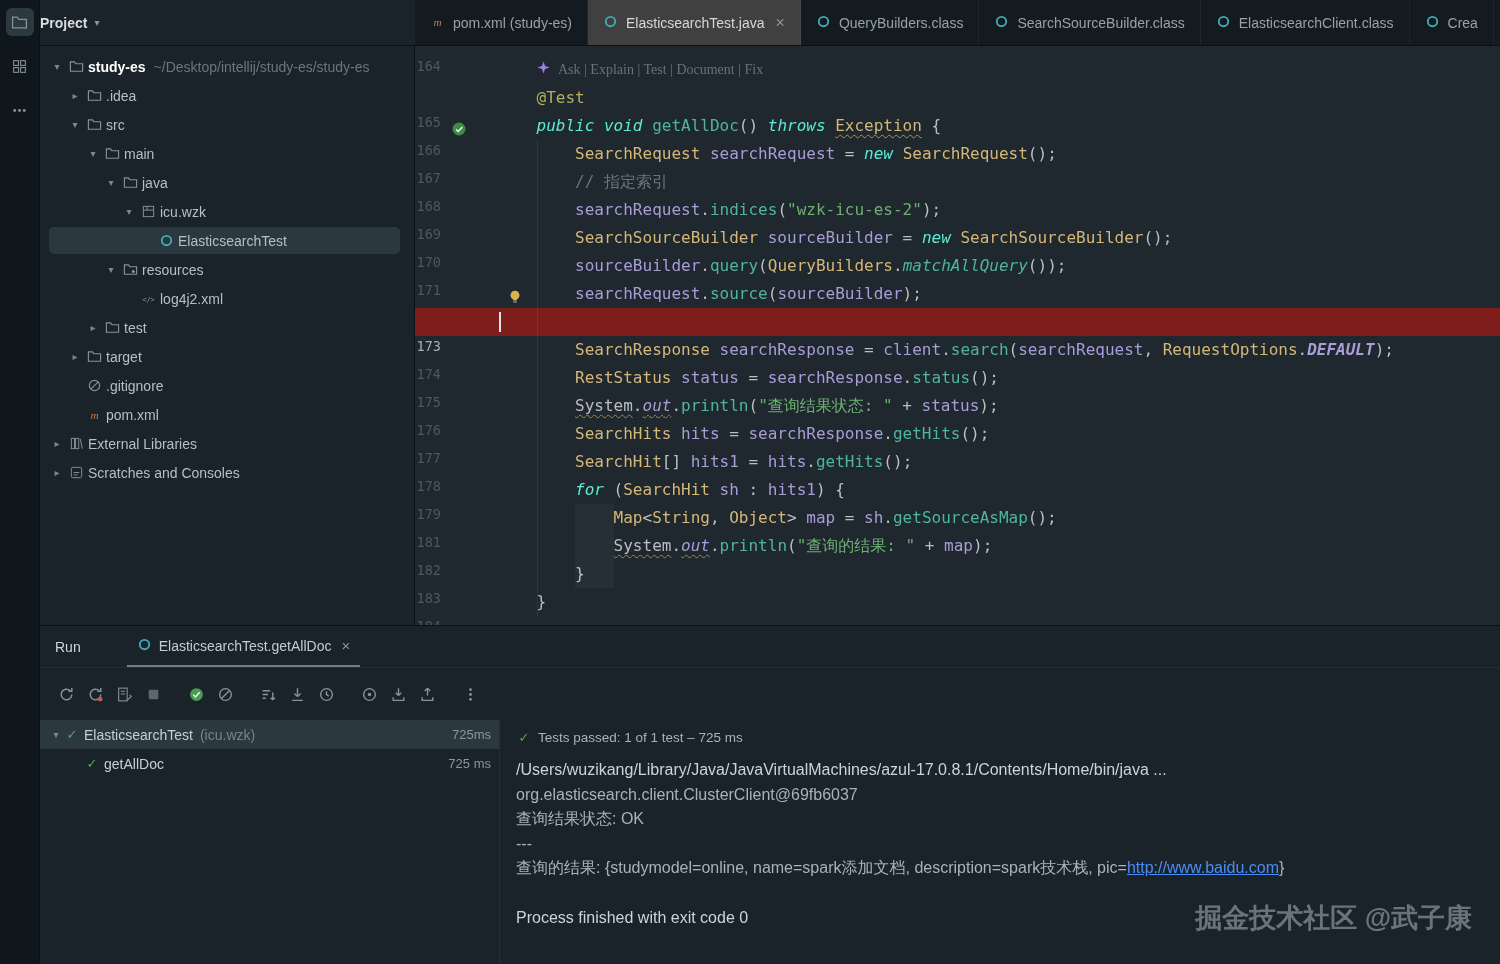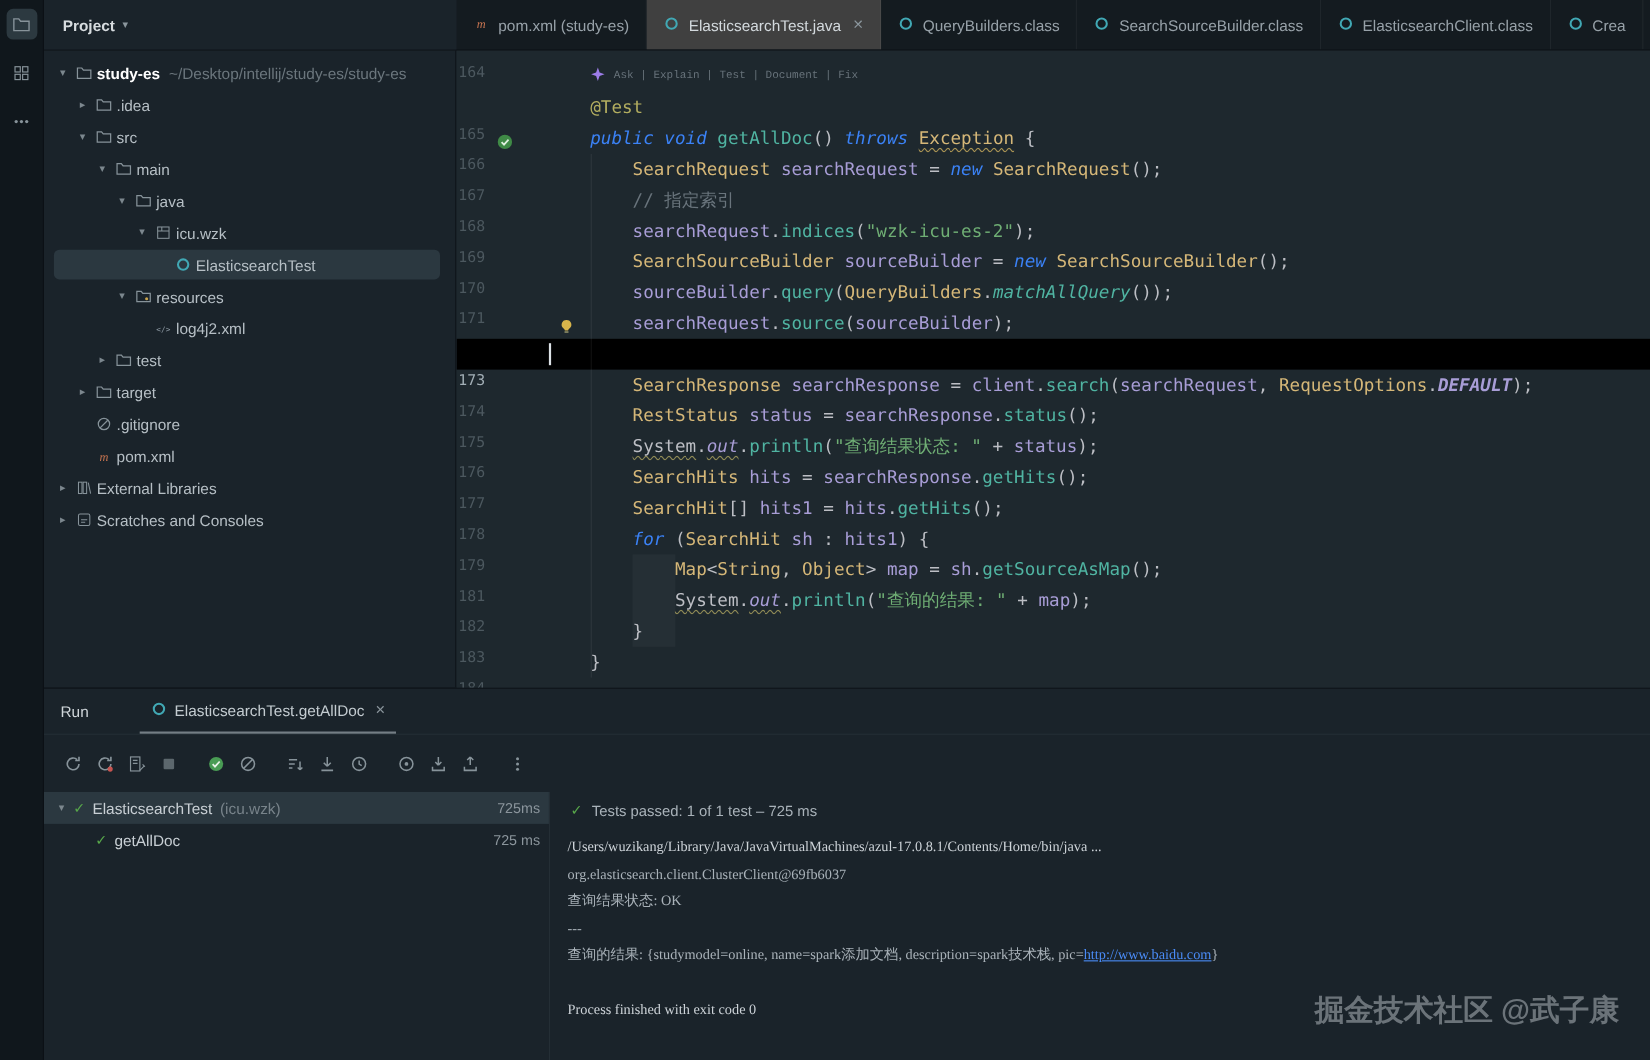--- a/index.html
+++ b/index.html
@@ -11,21 +11,21 @@
   .activity-bar { width:40px; background:#10171C; border-right:1px solid #0B1015;
     display:flex; flex-direction:column; align-items:center; padding-top:8px; gap:16px; }
   .ab-item { width:28px; height:28px; border-radius:6px; display:flex; align-items:center; justify-content:center; cursor:pointer; }
   .ab-item.active { background:#2C3940; }
   .ab-item svg { width:17px; height:17px; }
 
   .main { flex:1; display:flex; flex-direction:column; min-width:0; }
 
   
   .top-bar { height:46px; display:flex; background:#141B20; border-bottom:1px solid #0B1015; flex:none; }
-  .project-header { width:375px; flex:none; display:flex; align-items:center; gap:7px; padding-left:17px;
+  .project-header { width:375px; flex:none; display:flex; align-items:center; gap:7px; 
     background:#1A232A; color:#D7DCDF; font-size:14px; font-weight:600; }
   .project-header .chev { color:#8B969D; font-size:10px; }
   .tabs { flex:1; display:flex; overflow:hidden; }
   .tab { display:flex; align-items:center; gap:8px; padding:0 15px; font-size:14px; color:#97A1A8;
     border-right:1px solid rgba(255,255,255,0.05); white-space:nowrap; cursor:pointer; }
   .tab.active { background:#404040; color:#D3D9DD; }
   .tab .close { margin-left:3px; color:#8B969D; font-size:16px; line-height:1; }
   .tab svg, .tree-row svg, .run-tab svg { width:15px; height:15px; flex:none; }
 
   
@@ -38,36 +38,36 @@
   .tree-row .ticon { width:20px; flex:none; display:flex; justify-content:center; }
   .tree-row .lbl { margin-left:2px; }
   .tree-row .lbl.bold { font-weight:700; color:#ffffff; }
   .tree-row .hint { margin-left:8px; color:#6B767D; }
 
   
   .editor { flex:1; position:relative; overflow:hidden; background:#1E282E;
     font-family:"DejaVu Sans Mono",monospace; }
   .lines { position:absolute; top:-18px; left:0; right:0; font-size:16px; line-height:28px; }
   .eline { height:28px; display:flex; white-space:pre; position:relative; }
-  .eline.current { background:#000000; }
+  .eline.current { background:#7f1d1d; }
   .gut { width:83px; flex:none; position:relative; overflow:visible; }
   .gut .num { position:absolute; left:0; top:0; width:26px; text-align:right; color:#4C585F; font-size:13.5px; line-height:28px;margin-top:24px; }
   .eline.current .num { color:#A3AFB6; }
   .gut .gicon { position:absolute; top:6px; width:16px; height:16px; }
   .gut .gicon svg { width:16px; height:16px; }
   .codearea { white-space:pre; }
   .caret { position:absolute; left:84px; top:4px; width:2px; height:20px; background:#DCE2E6; }
   .ai-row { display:flex; align-items:center; gap:7px; padding-left:38px; }
   .ai-row svg { width:15px; height:15px; }
-  .ai-text { color:#67727A; font-size:10px; font-family:Liberation Mono, monospace; }
+  .ai-text { color:#67727A; font-size:14px; font-family:Liberation Serif, serif; }
   .indent-guide { position:absolute; width:1px; background:rgba(255,255,255,0.07); pointer-events:none; }
   .block-hl { position:absolute; background:rgba(255,255,255,0.035); pointer-events:none; }
   
   .p  { color:#BCBEC4; }
-  .k  { color:#3b82f6; font-style:italic; }
+  .k  { color:#5eead4; font-style:italic; }
   .t  { color:#D5B778; }
   .v  { color:#A89DD6; }
   .m  { color:#50B4A2; }
   .mi { color:#50B4A2; font-style:italic; }
   .s  { color:#6FAE74; }
   .c  { color:#69747C; }
   .an { color:#B3AE60; }
   .tw { color:#D5B778; text-decoration:underline wavy #A89353 1px; text-underline-offset:3px; }
   .su { color:#BCBEC4; text-decoration:underline wavy #8F8A55 1px; text-underline-offset:3px; }
   .ou { color:#A89DD6; font-style:italic; text-decoration:underline wavy #8F8A55 1px; text-underline-offset:3px; }
@@ -88,21 +88,21 @@
   .test-tree { width:460px; flex:none; border-right:1px solid #242E35; }
   .tt-row { height:29px; display:flex; align-items:center; font-size:14px; color:#C8CFD4; padding-right:8px; cursor:pointer; }
   .tt-row.selected { background:#2B3840; }
   .tt-row .chev { width:16px; text-align:center; color:#7C878E; font-size:10px; flex:none; }
   .ck { color:#57A64A; font-weight:bold; font-size:13px; width:16px; text-align:center; flex:none; }
   .tt-label { margin-left:4px; }
   .tt-hint { margin-left:7px; color:#78838A; }
   .tt-time { margin-left:auto; color:#8B959C; font-size:13px; }
   .console { flex:1; padding:4px 0 0 16px; overflow:hidden; }
   .console-status { display:flex; align-items:center; gap:6px; height:26px; color:#A9B2B9; font-size:13.5px; margin-bottom:8px; }
-  .console-line { font-family:Liberation Serif, serif; font-size:13px; color:#A9B2B9; line-height:24.6px; white-space:pre; }
+  .console-line { font-family:Liberation Sans, sans-serif; font-size:16px; color:#A9B2B9; line-height:24.6px; white-space:pre; }
   .console-line.bright { color:#CDD3D8; }
   .console-link { color:#4A8CF7; text-decoration:underline; cursor:pointer; }
 
   
   .wm { position:absolute; font-weight:700; color:#AEB5BB; opacity:0.55; white-space:nowrap; pointer-events:none; z-index:50; }
   .wm1 { font-size:27px; right:28px; bottom:28px; }
   .wm2 { font-size:27px; right:6px; bottom:8px; }
 </style>
 </head>
 <body>

